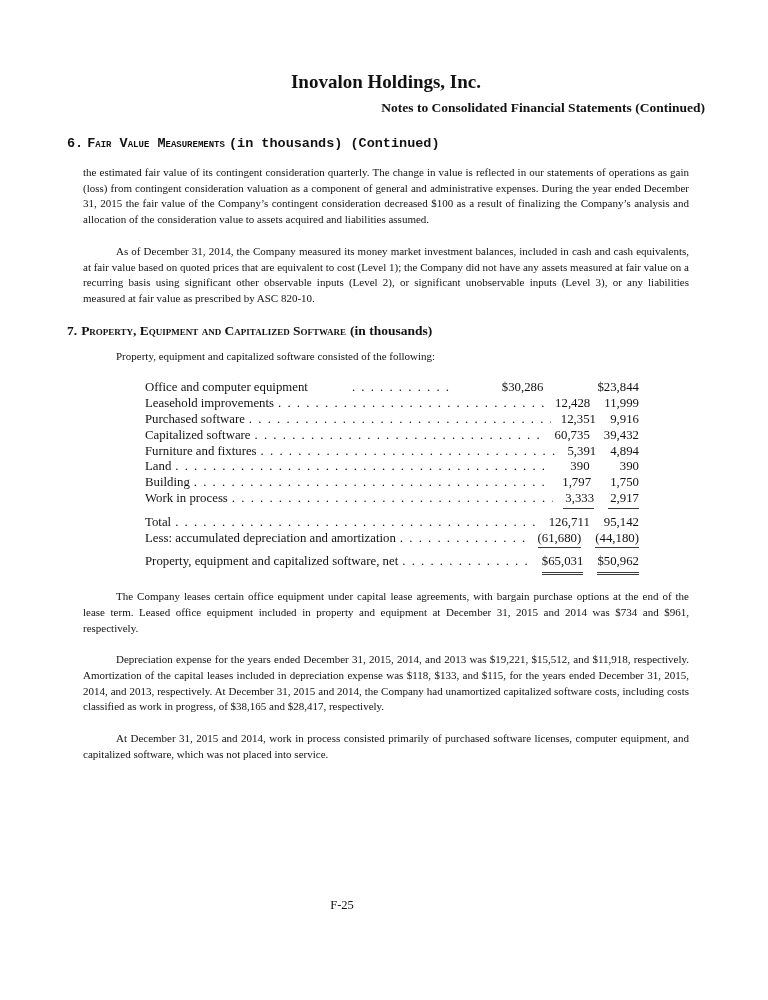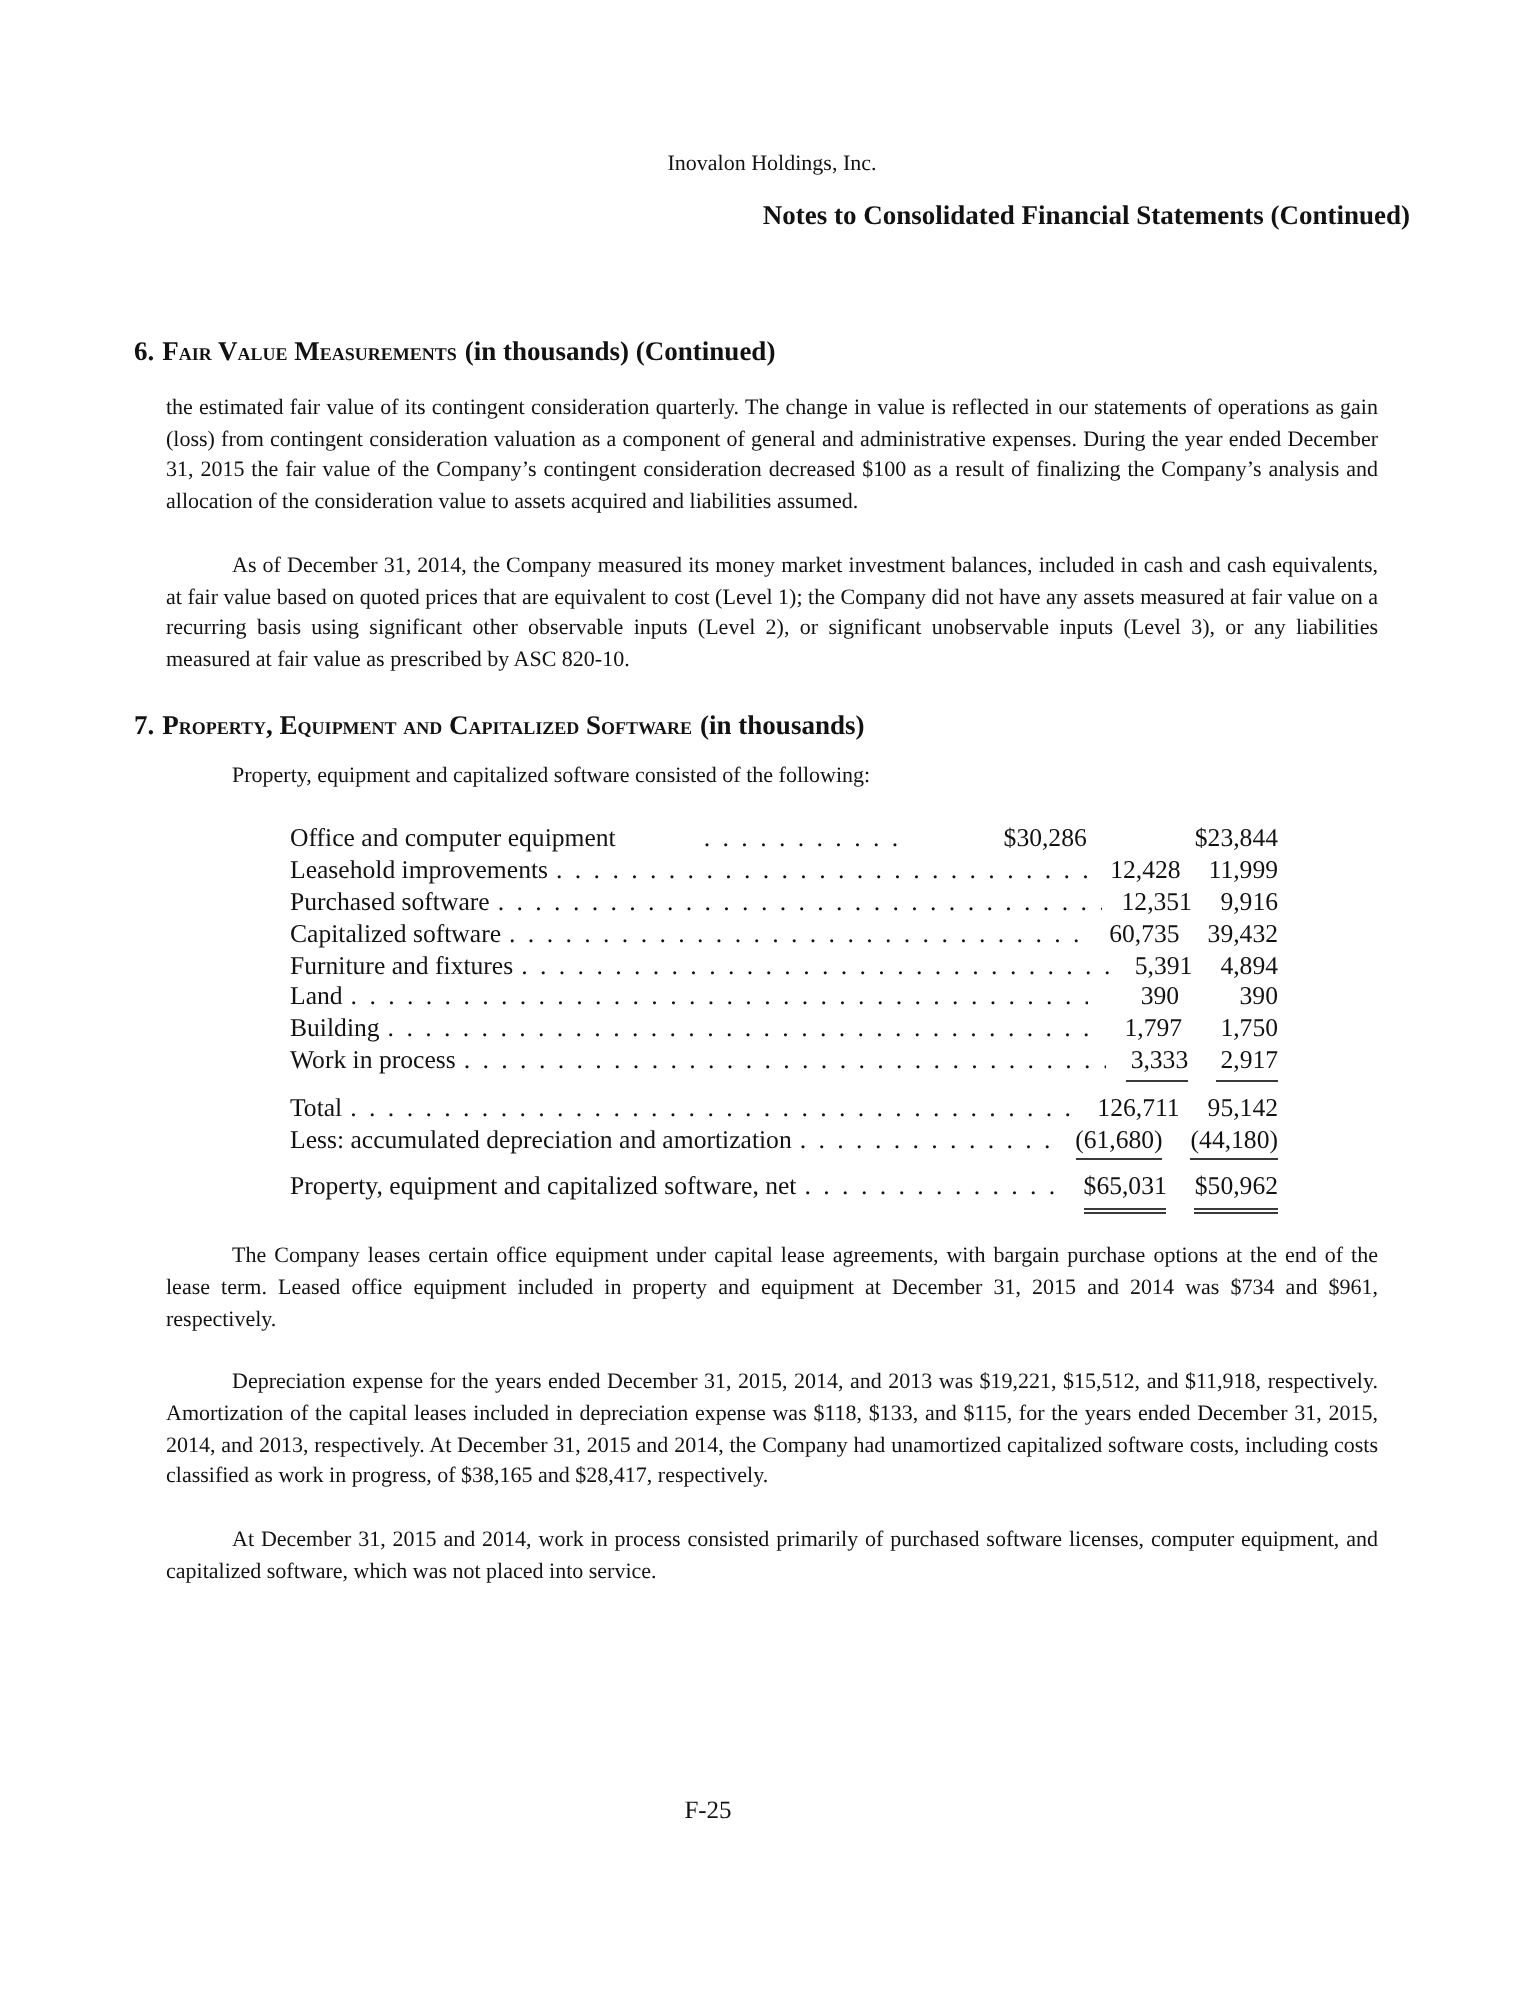--- a/index.html
+++ b/index.html
@@ -4,25 +4,25 @@
 <style>
   html, body { margin:0; padding:0; background:#ffffff; }
   body {
     width:768px; height:1000px; position:relative;
     font-family:"Liberation Serif", serif; color:#121212;
     -webkit-font-smoothing:antialiased;
   }
   .page { padding:74px 63px 0 67px; }
 
   .center { text-align:center; }
-  .doc-title   { font-weight:normal; font-size:11px; line-height:16px; }
+  .doc-title   { font-weight:bold; font-size:19px; line-height:16px; }
   .doc-subtitle{ font-weight:bold; font-size:13.5px; line-height:16px; margin-top:10px;text-align:right; }
 
   .heading { font-weight:bold; font-size:13.5px; line-height:16px; }
-  .h6 { margin-top:52px; }
+  .h6 { margin-top:20px;font-family:Liberation Mono, monospace; }
   .h7 { margin-top:16px; }
   .sc { font-variant:small-caps; }
   .hnum { margin-right:4px; }
   .hsuf { margin-left:4px; }
 
   p { margin:16px; font-size:11px; line-height:15.7px; text-align:justify; }
   .p-cont  { margin-top:13px; }            
   .p-ind   { margin-top:8px; text-indent:33px; }
   .p-intro { margin-top:10px; text-indent:33px; text-align:left; }
 
@@ -49,21 +49,21 @@
     content:". . . . . . . . . . . . . . . . . . . . . . . . . . . . . . . . . . . . . . . . . . . . . . . . . . . . . . . . . . . . . . . . . . . .";
     letter-spacing:1.5px; color:#121212;
   }
   .cell { width:61px; display:flex; white-space:nowrap; }
   .cell + .cell { margin-left:14px; }
   .num { margin-left:auto; }
   .dollar { }
   .u1 { border-bottom:1px solid #3a3a3a; padding-bottom:1px; }
   .u2 { border-bottom:3px double #3a3a3a; padding-bottom:2px; }
 
-  .footer { position:absolute; top:898px; left:12px; width:684px;
+  .footer { position:absolute; top:898px; left:0; width:684px;
             text-align:center; font-size:12.5px; }
 </style>
 </head>
 <body>
 
 <div class="page">
 
   <div class="center doc-title">Inovalon Holdings, Inc.</div>
   <div class="center doc-subtitle">Notes to Consolidated Financial Statements (Continued)</div>
 

